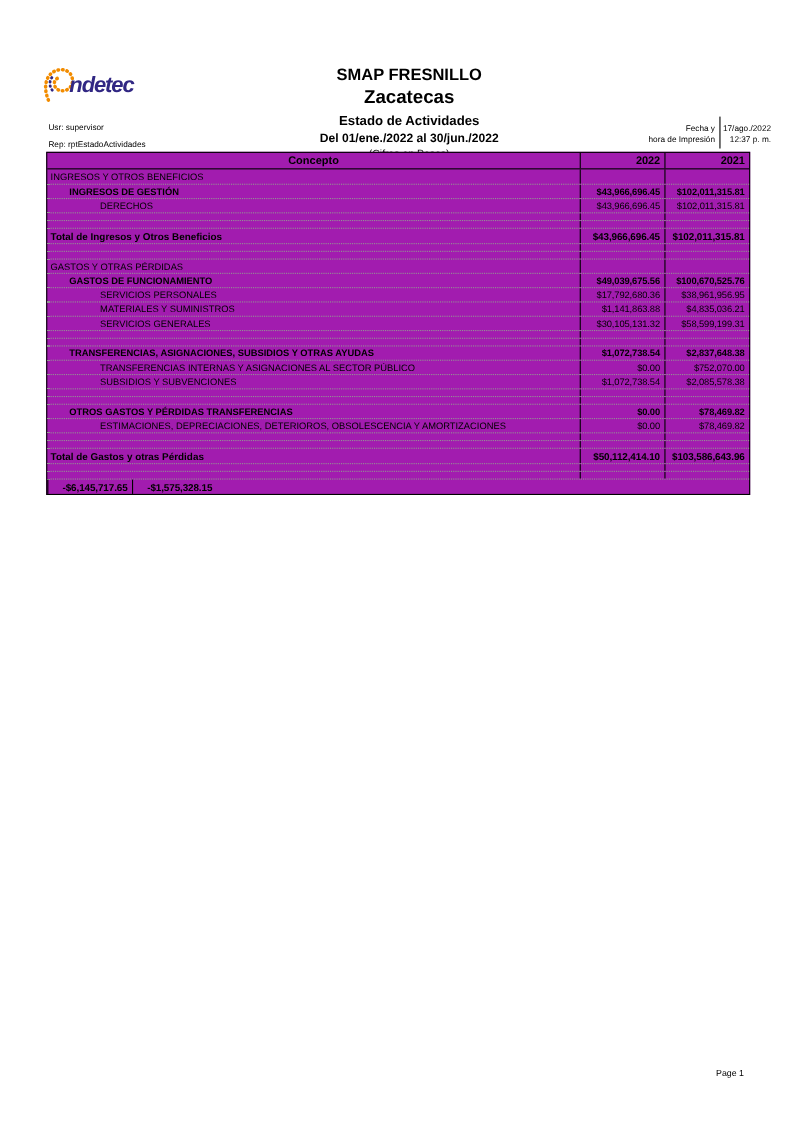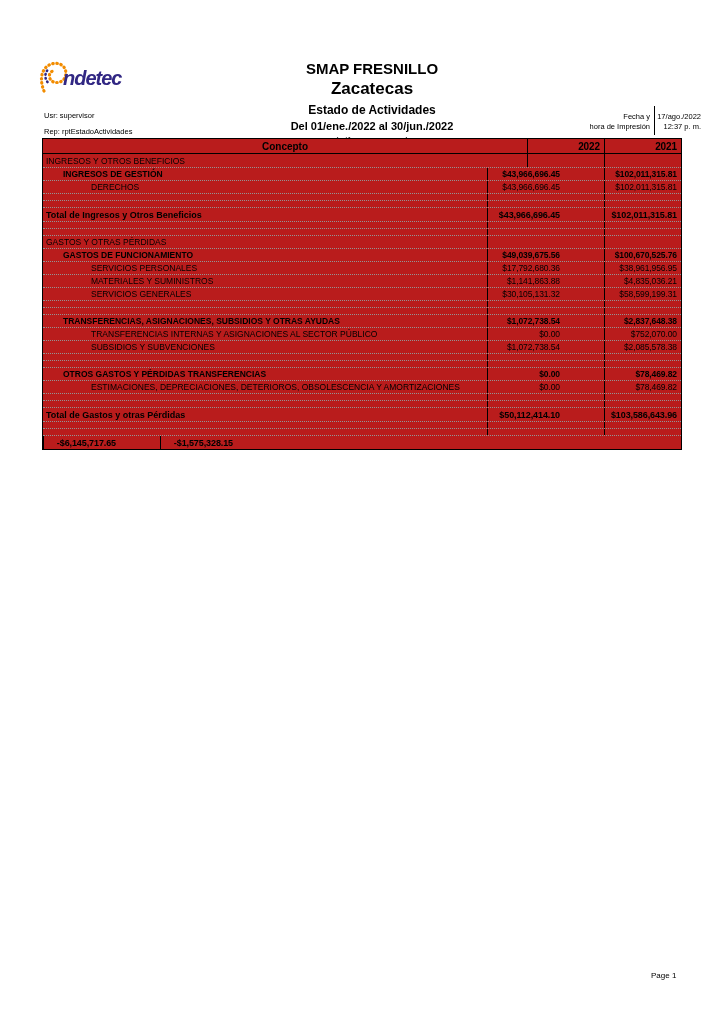--- a/index.html
+++ b/index.html
@@ -19,24 +19,24 @@
   .t4{font-size:11px;font-weight:bold;margin-top:5px;}
   .t5{font-size:9.5px;margin-top:3px;}
   
   .meta-left{position:absolute;left:44px;top:108px;font-size:7.5px;line-height:16px;}
   .print-info{position:absolute;left:563px;top:112px;display:flex;font-size:7.5px;line-height:10px;}
   .pi-labels{width:87px;text-align:right;padding-right:4px;border-right:1px solid #000;
     padding-bottom:3px;padding-top:6px;margin-top:-6px;}
   .pi-values{width:45px;text-align:right;padding-left:1px;}
   
   .report-table{position:absolute;left:42px;top:138px;width:640px;
-    border:1.5px solid #000;box-sizing:border-box;background:#b91c1c;}
+    border:1.5px solid #000;box-sizing:border-box;background:#a21caf;}
   .trow{display:flex;align-items:stretch;height:13px;box-sizing:border-box;font-size:8.5px;}
   .thead{height:15px;border-bottom:1.3px solid #000;font-weight:bold;}
-  .tbody .trow + .trow{border-top:1px dotted #949494;gap:40px;}
+  .tbody .trow + .trow{border-top:1px dotted #949494;}
   .cell{display:flex;align-items:center;box-sizing:border-box;white-space:nowrap;}
   .concept{flex:1;min-width:0;}
   .val{width:77px;border-left:1.2px solid #000;justify-content:flex-end;
     padding-right:4px;letter-spacing:-0.1px;}
   .thead .concept{justify-content:center;font-size:10px;}
   .thead .val{font-size:10px;}
   .ind0{padding-left:3px;}
   .ind1{padding-left:20px;}
   .ind2{padding-left:48px;}
   .section{font-weight:normal;}

